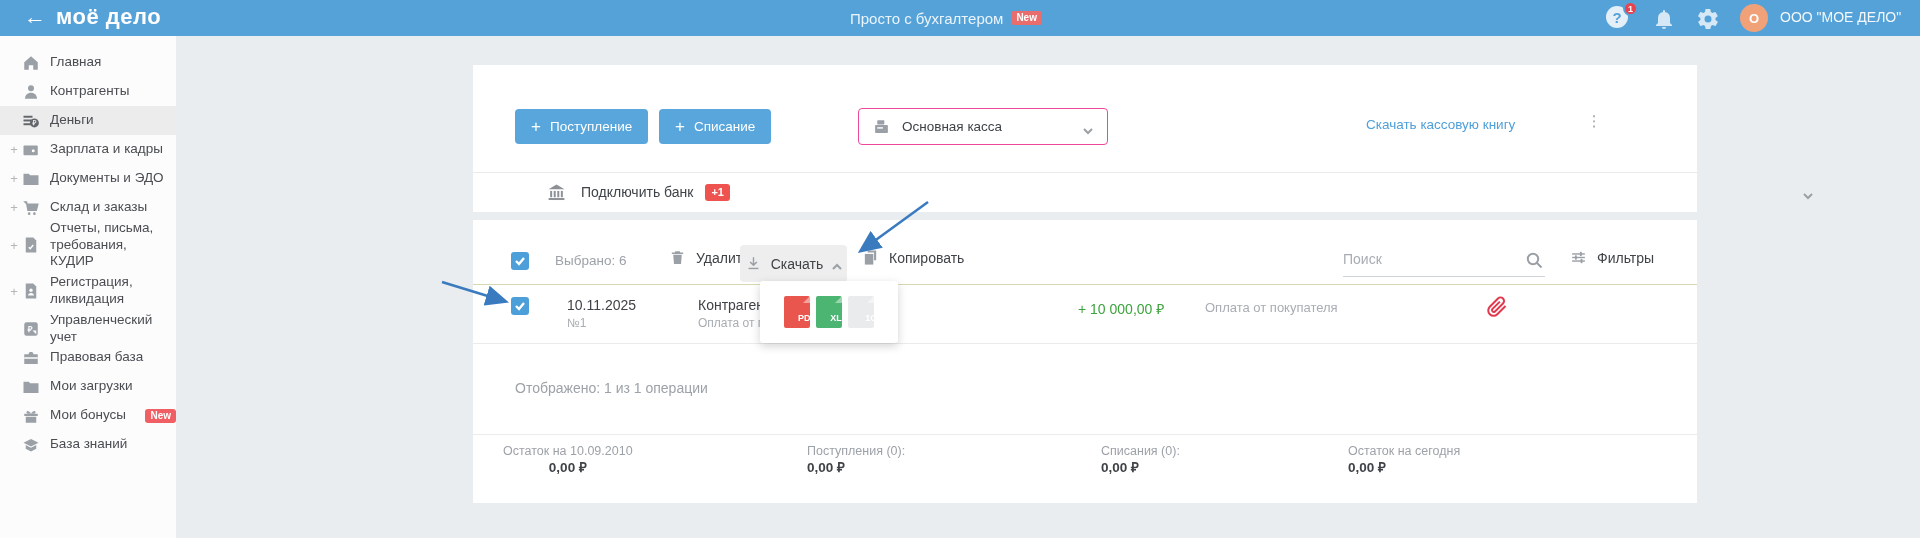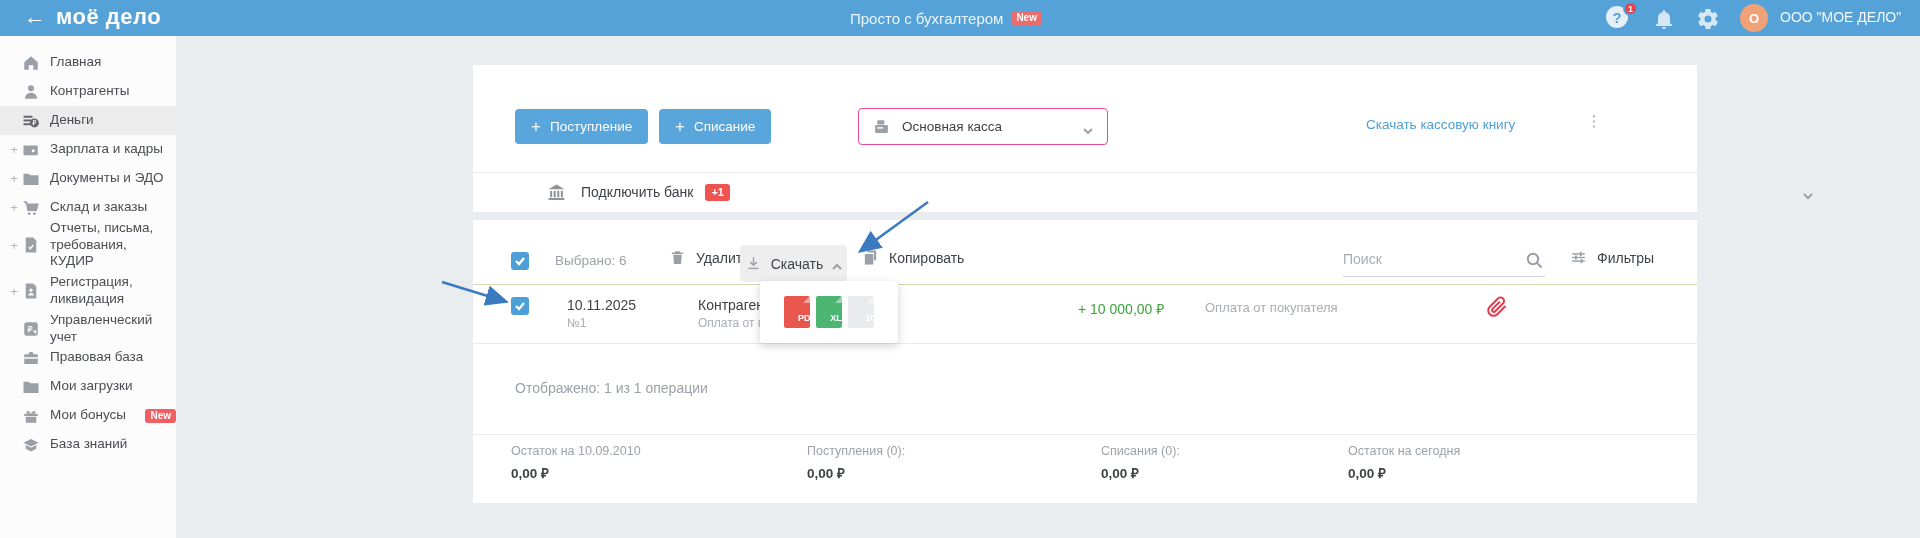--- a/index.html
+++ b/index.html
@@ -89,21 +89,21 @@
   .file-ico span{color:#fff;font-size:9px;font-weight:700;margin-bottom:5px;padding-left:20px;}
   .file-ico::after{content:"";position:absolute;right:0;top:0;border-left:7px solid rgba(255,255,255,.45);border-bottom:7px solid transparent;transform:rotate(180deg);}
   .f-pdf{background:#e9564e;}
   .f-xls{background:#4cb572;}
   .f-1c{background:#e9ebec;}
 
   .shown{position:absolute;left:42px;top:160px;font-size:14px;color:#9da2a8;}
 
   .sum-col{position:absolute;top:224px;}
   .sum-label{font-size:12.5px;color:#9da2a8;}
-  .sum-value{font-size:13.5px;color:#3f4347;font-weight:700;margin-top:6px;}
+  .sum-value{font-size:13.5px;color:#3f4347;font-weight:700;}
 
   .arrow-svg{position:absolute;z-index:12;pointer-events:none;}
 </style>
 </head>
 <body>
 
 <div id="app">
 
   <div class="hdr">
     <div class="hdr-back">←</div>
@@ -380,21 +380,21 @@
         </div>
       <div class="file-ico f-1c">
           <span>1C</span>
         </div>
     </div>
 
     <div class="shown">Отображено: 1 из 1 операции</div>
 
     <div class="divider" style="top:214px;"></div>
 
-    <div class="sum-col" style="left:38px;">
+    <div class="sum-col" style="left:30px;text-align:center;">
       <div class="sum-label">Остаток на 10.09.2010</div>
       <div class="sum-value">0,00 ₽</div>
     </div>
     <div class="sum-col" style="left:334px;">
       <div class="sum-label">Поступления (0):</div>
       <div class="sum-value">0,00 ₽</div>
     </div>
     <div class="sum-col" style="left:628px;">
       <div class="sum-label">Списания (0):</div>
       <div class="sum-value">0,00 ₽</div>

